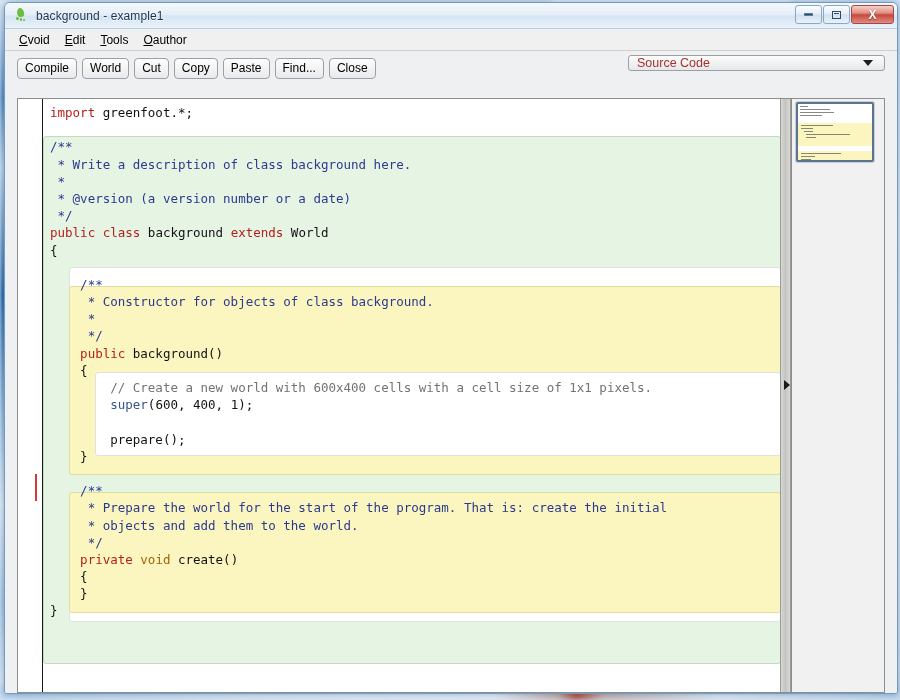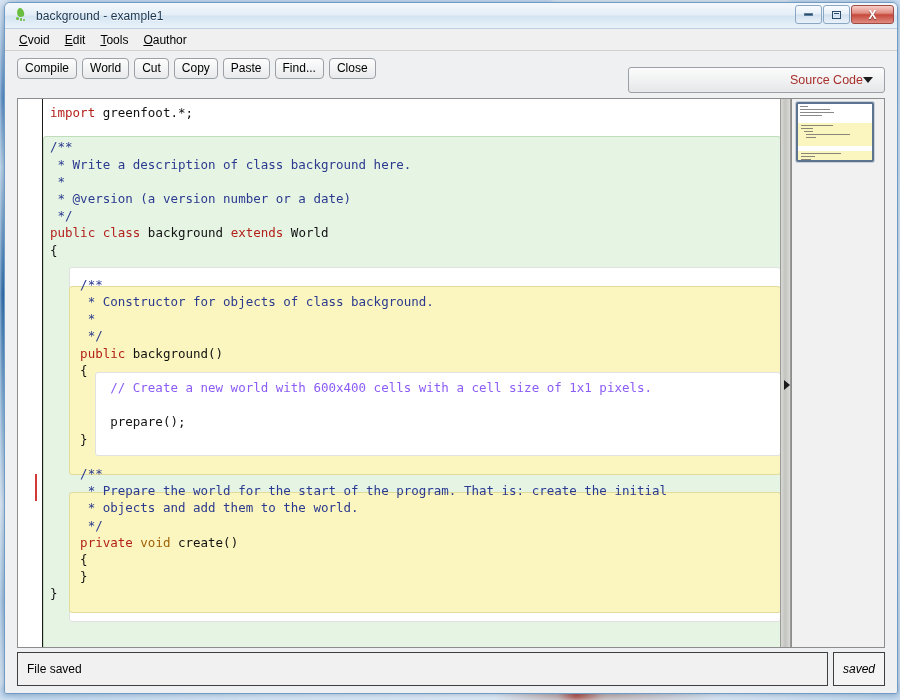--- a/index.html
+++ b/index.html
@@ -137,27 +137,27 @@
     background: linear-gradient(180deg,#fdfdfd,#e9eaec);
     border: 1px solid #9aa0a6;
     border-radius: 4px;
     padding: 3px 7px 4px;
     margin-right: 5px;
     cursor: default;
     line-height: 1.05;
   }
   #view-select {
     position: absolute;
-    right: 12px; top: 16px;
-    width: 257px; height: 26px;
+    right: 12px; top: 4px;
+    width: 257px; height: 16px;
     box-sizing: border-box;
     border: 1px solid #9aa0a6;
     border-radius: 3px;
     background: linear-gradient(180deg,#fcfcfc,#e6e7e9);
-    display: flex; align-items: center; text-align: right;
+    display: flex; align-items: center;
   }
   #view-select .sel-label {
     font-size: 12.5px; color: #a8302b; padding-left: 8px; flex: 1;
   }
   #view-select .caret {
     width: 0; height: 0;
     border-left: 5px solid transparent;
     border-right: 5px solid transparent;
     border-top: 6px solid #1d1d1d;
     margin-right: 11px;
@@ -203,21 +203,21 @@
     font-family: "DejaVu Sans Mono", "Liberation Mono", monospace;
     font-size: 12.5px;
     line-height: 17.2px;
     color: #111;
     padding-top: 5px;
   }
   .ln { white-space: pre; height: 17.2px; padding-left: 7px; position: relative; z-index: 2;}
   .kw { color: #b3211b; }
   .kw2 { color: #a16207; }
   .cm { color: #2b3a8f; }
-  .cm-line { color: #8b5cf6; }
+  .cm-line { color: #737373; }
   .fn { color: #35558f; }
 
   
   .scope {
     position: absolute;
     z-index: 1;
     box-sizing: border-box;
   }
   .scope.green {
     background: #e6f4e4;
@@ -397,20 +397,21 @@
           <div class="ln"><span class="kw">public</span><span> </span><span class="kw">class</span><span> background </span><span class="kw">extends</span><span> World</span></div>
           <div class="ln"><span>{</span></div>
           <div class="ln">&nbsp;</div>
           <div class="ln"><span class="cm">    /**</span></div>
           <div class="ln"><span class="cm">     * Constructor for objects of class background.</span></div>
           <div class="ln"><span class="cm">     * </span></div>
           <div class="ln"><span class="cm">     */</span></div>
           <div class="ln"><span>    </span><span class="kw">public</span><span> background()</span></div>
           <div class="ln"><span>    {</span></div>
           <div class="ln"><span class="cm-line">        // Create a new world with 600x400 cells with a cell size of 1x1 pixels.</span></div>
+          <div class="ln"><span>        </span><span class="fn">super</span><span>(600, 400, 1);</span></div>
           <div class="ln">&nbsp;</div>
           <div class="ln"><span>        prepare();</span></div>
           <div class="ln"><span>    }</span></div>
           <div class="ln">&nbsp;</div>
           <div class="ln"><span class="cm">    /**</span></div>
           <div class="ln"><span class="cm">     * Prepare the world for the start of the program. That is: create the initial</span></div>
           <div class="ln"><span class="cm">     * objects and add them to the world.</span></div>
           <div class="ln"><span class="cm">     */</span></div>
           <div class="ln"><span>    </span><span class="kw">private</span><span> </span><span class="kw2">void</span><span> create()</span></div>
           <div class="ln"><span>    {</span></div>
@@ -438,18 +439,14 @@
           <div class="mm-line" style="left: 8px; top: 30px; width: 44px;"></div>
           <div class="mm-line" style="left: 8px; top: 33px; width: 10px;"></div>
           <div class="mm-line" style="left: 3px; top: 49px; width: 40px;"></div>
           <div class="mm-line" style="left: 3px; top: 52px; width: 14px;"></div>
           <div class="mm-line" style="left: 3px; top: 55px; width: 10px;"></div>
         </div>
     </div>
 
   </div>
 
-  <div id="statusbar">
-    <div id="status-message">File saved</div>
-    <div id="save-indicator">saved</div>
-  </div>
 
 </div>
 
 </body></html>

